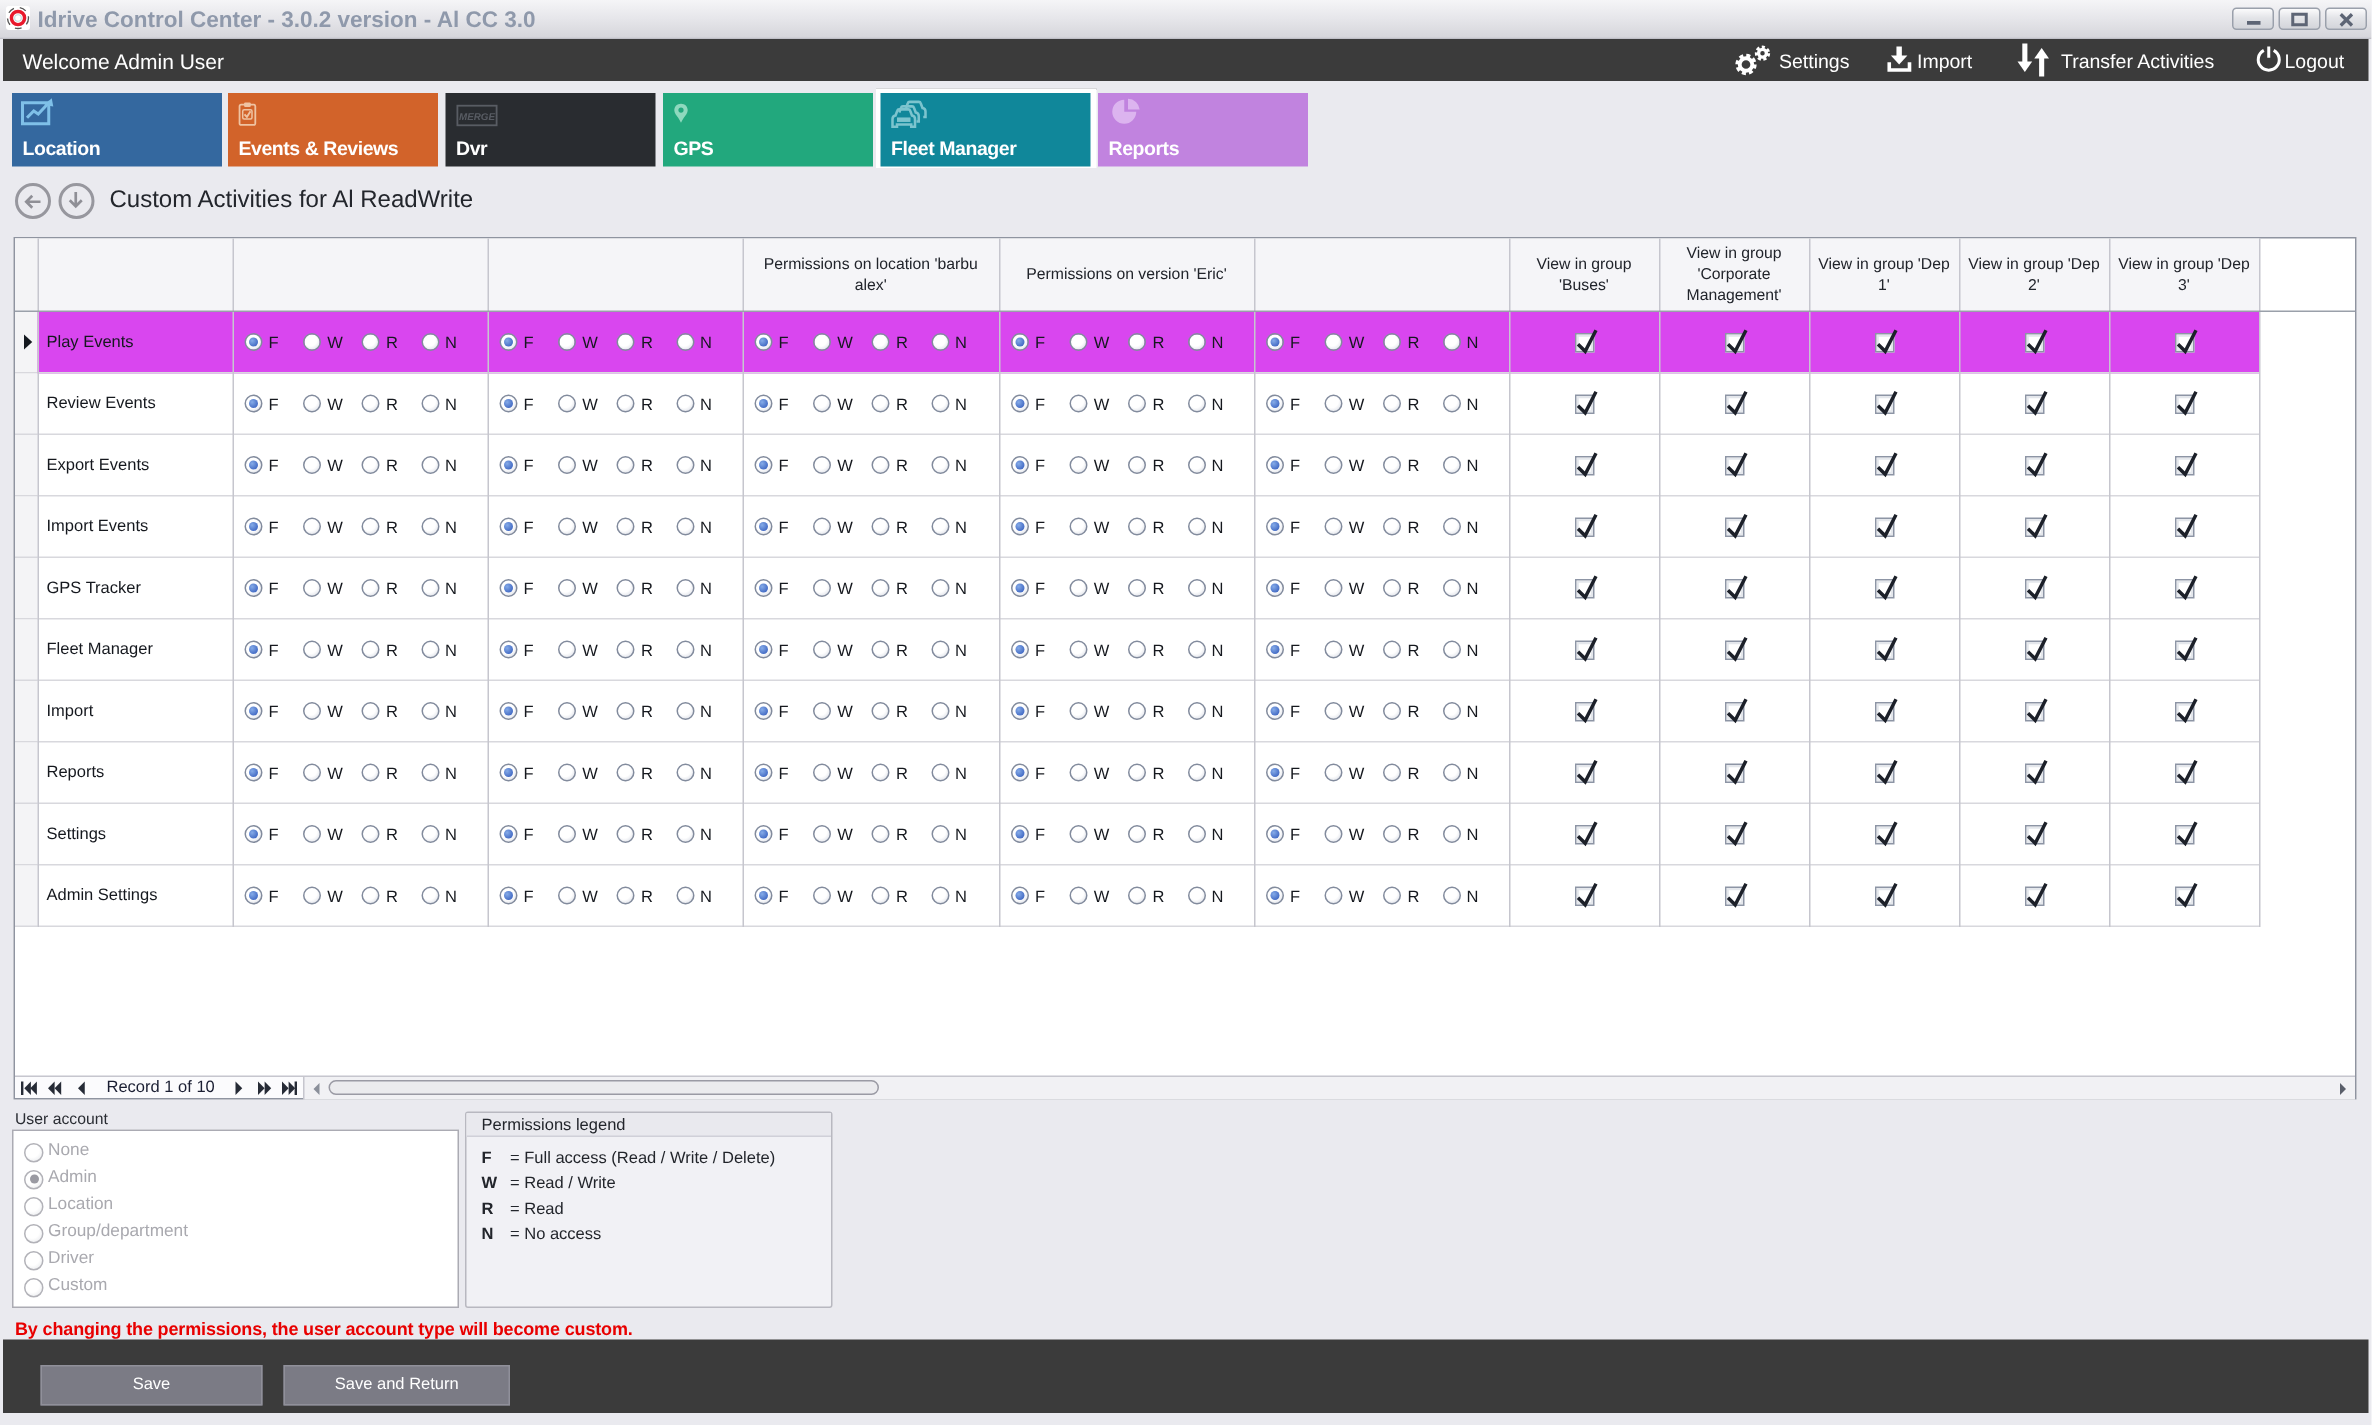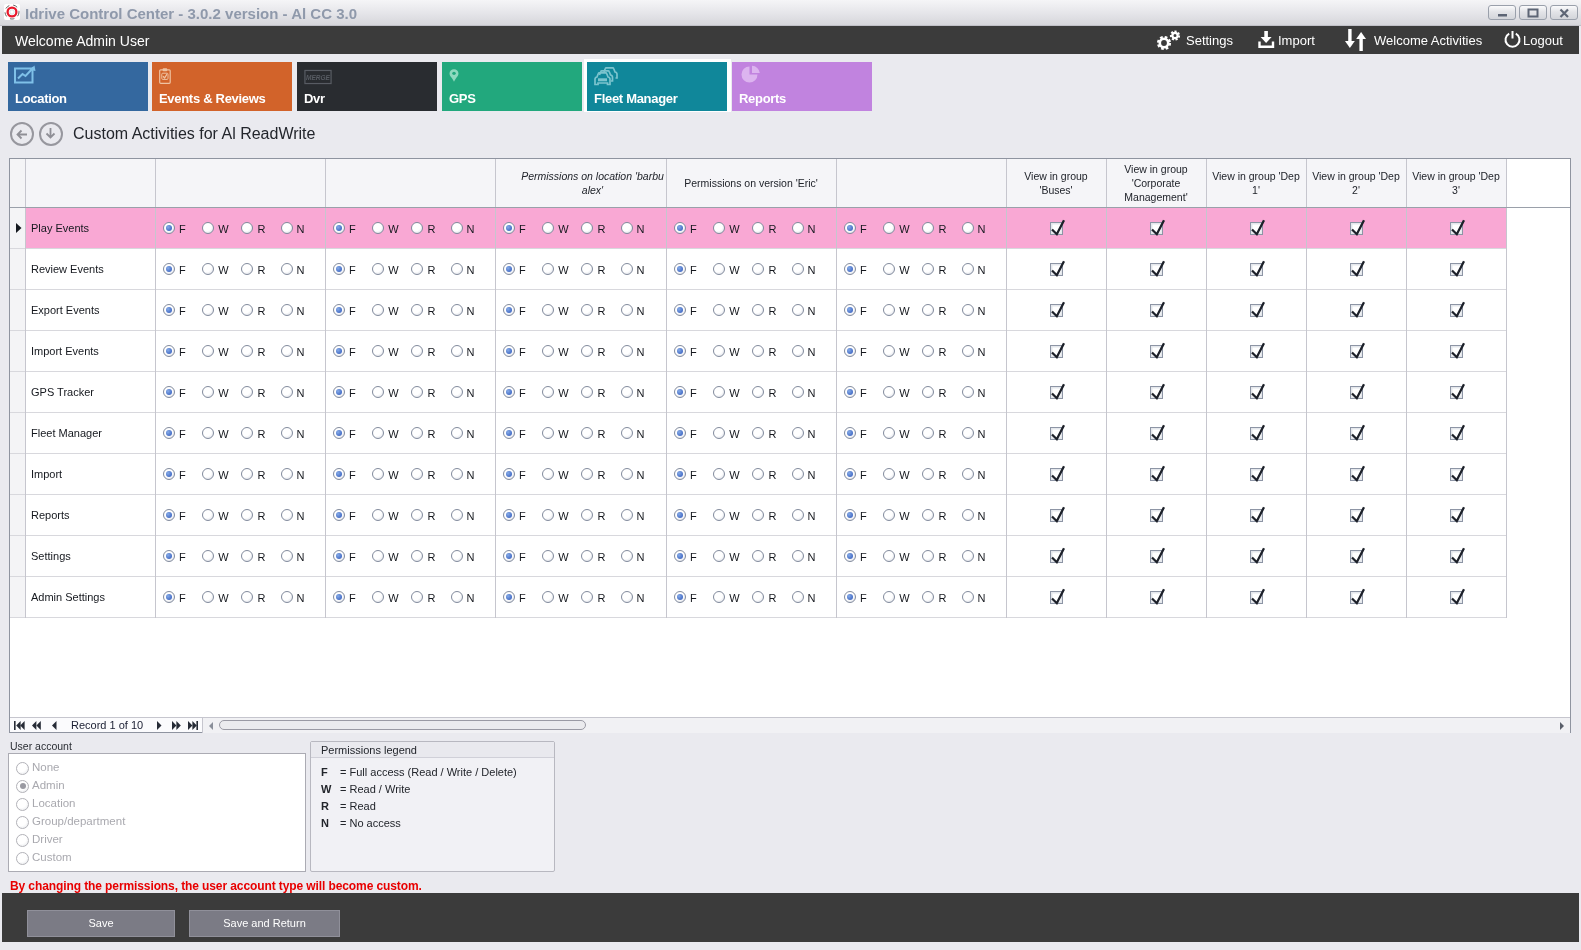--- a/index.html
+++ b/index.html
@@ -30,21 +30,21 @@
 #pagetitle { left:73px; top:125px; font-size:16px; color:#23262c; }
 
 
 #grid { left:9px; top:158px; width:1562px; height:575px; background:#fff; border:1px solid #8f94a0; }
 #gridhdr { left:0; top:0; width:1496px; height:48px; background:#f5f5f8; }
 .hcell { top:0px; height:48px; color:#21242b; font-size:10.5px; text-align:center; display:flex; align-items:center; justify-content:center; line-height:14px; }
 #hdrline { left:0px; top:48px; width:1560px; height:1px; background:#9aa0aa; }
 #selcol { left:0; top:0; width:15px; height:459px; background:#f4f4f6; }
 .row { left:15px; width:1481px; height:41px; border-bottom:1px solid #d8d8dd; }
 .rowsel { left:0px; width:15px; height:41px; border-bottom:1px solid #d8d8dd; }
-.row.yellow { background:#f9a8d4; }
+.row.yellow { background:#d946ef; }
 .vline { top:0px; width:1px; height:459px; background:#c6c6ce; }
 .rlabel { font-size:11px; color:#15181e; top:14px; left:6px; position:absolute; }
 .radio { position:absolute; width:12px; height:12px; border-radius:50%; border:1px solid #828b9d;
   background:radial-gradient(circle at 40% 35%, #ffffff 48%, #d2d6e0); }
 .radio.sel::after { content:""; position:absolute; left:2px; top:2px; width:6px; height:6px; border-radius:50%;
   background:radial-gradient(circle at 35% 35%, #85abe8, #2d55b8); }
 .rtext { position:absolute; font-size:11px; color:#15181e; }
 .chk { position:absolute; width:13px; height:13px; border:1px solid #8d95a5; background:#fff;
   box-shadow:inset 0 0 0 1.5px #e4e7ec; }
 
@@ -118,21 +118,21 @@
   <path d="M1.5 10.5 V15.7 H15 V10.5" fill="none" stroke="#fff" stroke-width="2.4"></path>
 </svg>
 <div class="abs menutxt" style="left:1278px; top:33px;">Import</div>
 
 <svg class="abs" style="left:1345px; top:29px;" width="24" height="22" viewBox="0 0 24 22">
   <rect x="3.2" y="0" width="3.4" height="13" fill="#fff"></rect>
   <polygon points="0,12 9.8,12 4.9,19" fill="#fff"></polygon>
   <rect x="14.4" y="9" width="3.4" height="13" fill="#fff"></rect>
   <polygon points="11.2,10 21,10 16.1,3" fill="#fff"></polygon>
 </svg>
-<div class="abs menutxt" style="left:1374px; top:33px;">Welcome Activities</div>
+<div class="abs menutxt" style="left:1374px; top:33px;">Transfer Activities</div>
 
 <svg class="abs" style="left:1504px; top:31px;" width="17" height="17" viewBox="0 0 17 17">
   <path d="M5.2 2.6 A7 7 0 1 0 11.8 2.6" fill="none" stroke="#fff" stroke-width="2"></path>
   <rect x="7.5" y="0" width="2" height="7.5" fill="#fff"></rect>
 </svg>
 <div class="abs menutxt" style="left:1523px; top:33px;">Logout</div>
 
 <div class="abs" id="fleet-line"></div>
 <div class="abs" id="fleet-hl"></div>
 <div class="abs tab" style="left:8px; background:#34689f;">
@@ -192,21 +192,21 @@
 </div>
 <div class="abs circbtn" style="left:38.5px;">
   <svg style="left:4.5px; top:4px;" width="11" height="12" viewBox="0 0 11 12">
       <path d="M5.5 0 V9 M1.5 5.5 L5.5 9.5 L9.5 5.5" fill="none" stroke="#8f8f96" stroke-width="1.8"></path>
     </svg>
 </div>
 <div class="abs" id="pagetitle">Custom Activities for Al ReadWrite</div>
 
 <div class="abs" id="grid">
   <div class="abs" id="gridhdr"></div>
-  <div class="abs hcell" style="left:497px; width:171px;font-style:italic;">Permissions on location 'barbu<br>alex'</div>
+  <div class="abs hcell" style="left:485px; width:171px;">Permissions on location 'barbu<br>alex'</div>
   <div class="abs hcell" style="left:656px; width:170px;">Permissions on version 'Eric'</div>
   <div class="abs hcell" style="left:996px; width:100px;">View in group<br>'Buses'</div>
   <div class="abs hcell" style="left:1096px; width:100px;">View in group<br>'Corporate<br>Management'</div>
   <div class="abs hcell" style="left:1196px; width:100px;">View in group 'Dep<br>1'</div>
   <div class="abs hcell" style="left:1296px; width:100px;">View in group 'Dep<br>2'</div>
   <div class="abs hcell" style="left:1396px; width:100px;">View in group 'Dep<br>3'</div>
   <div class="abs" id="selcol"></div>
   <div id="rows">
       <div class="abs rowsel" style="top:49px; background:#f4f4f6;">
         <svg style="left:6px; top:15px; position:absolute;" width="6" height="10" viewBox="0 0 6 10">

